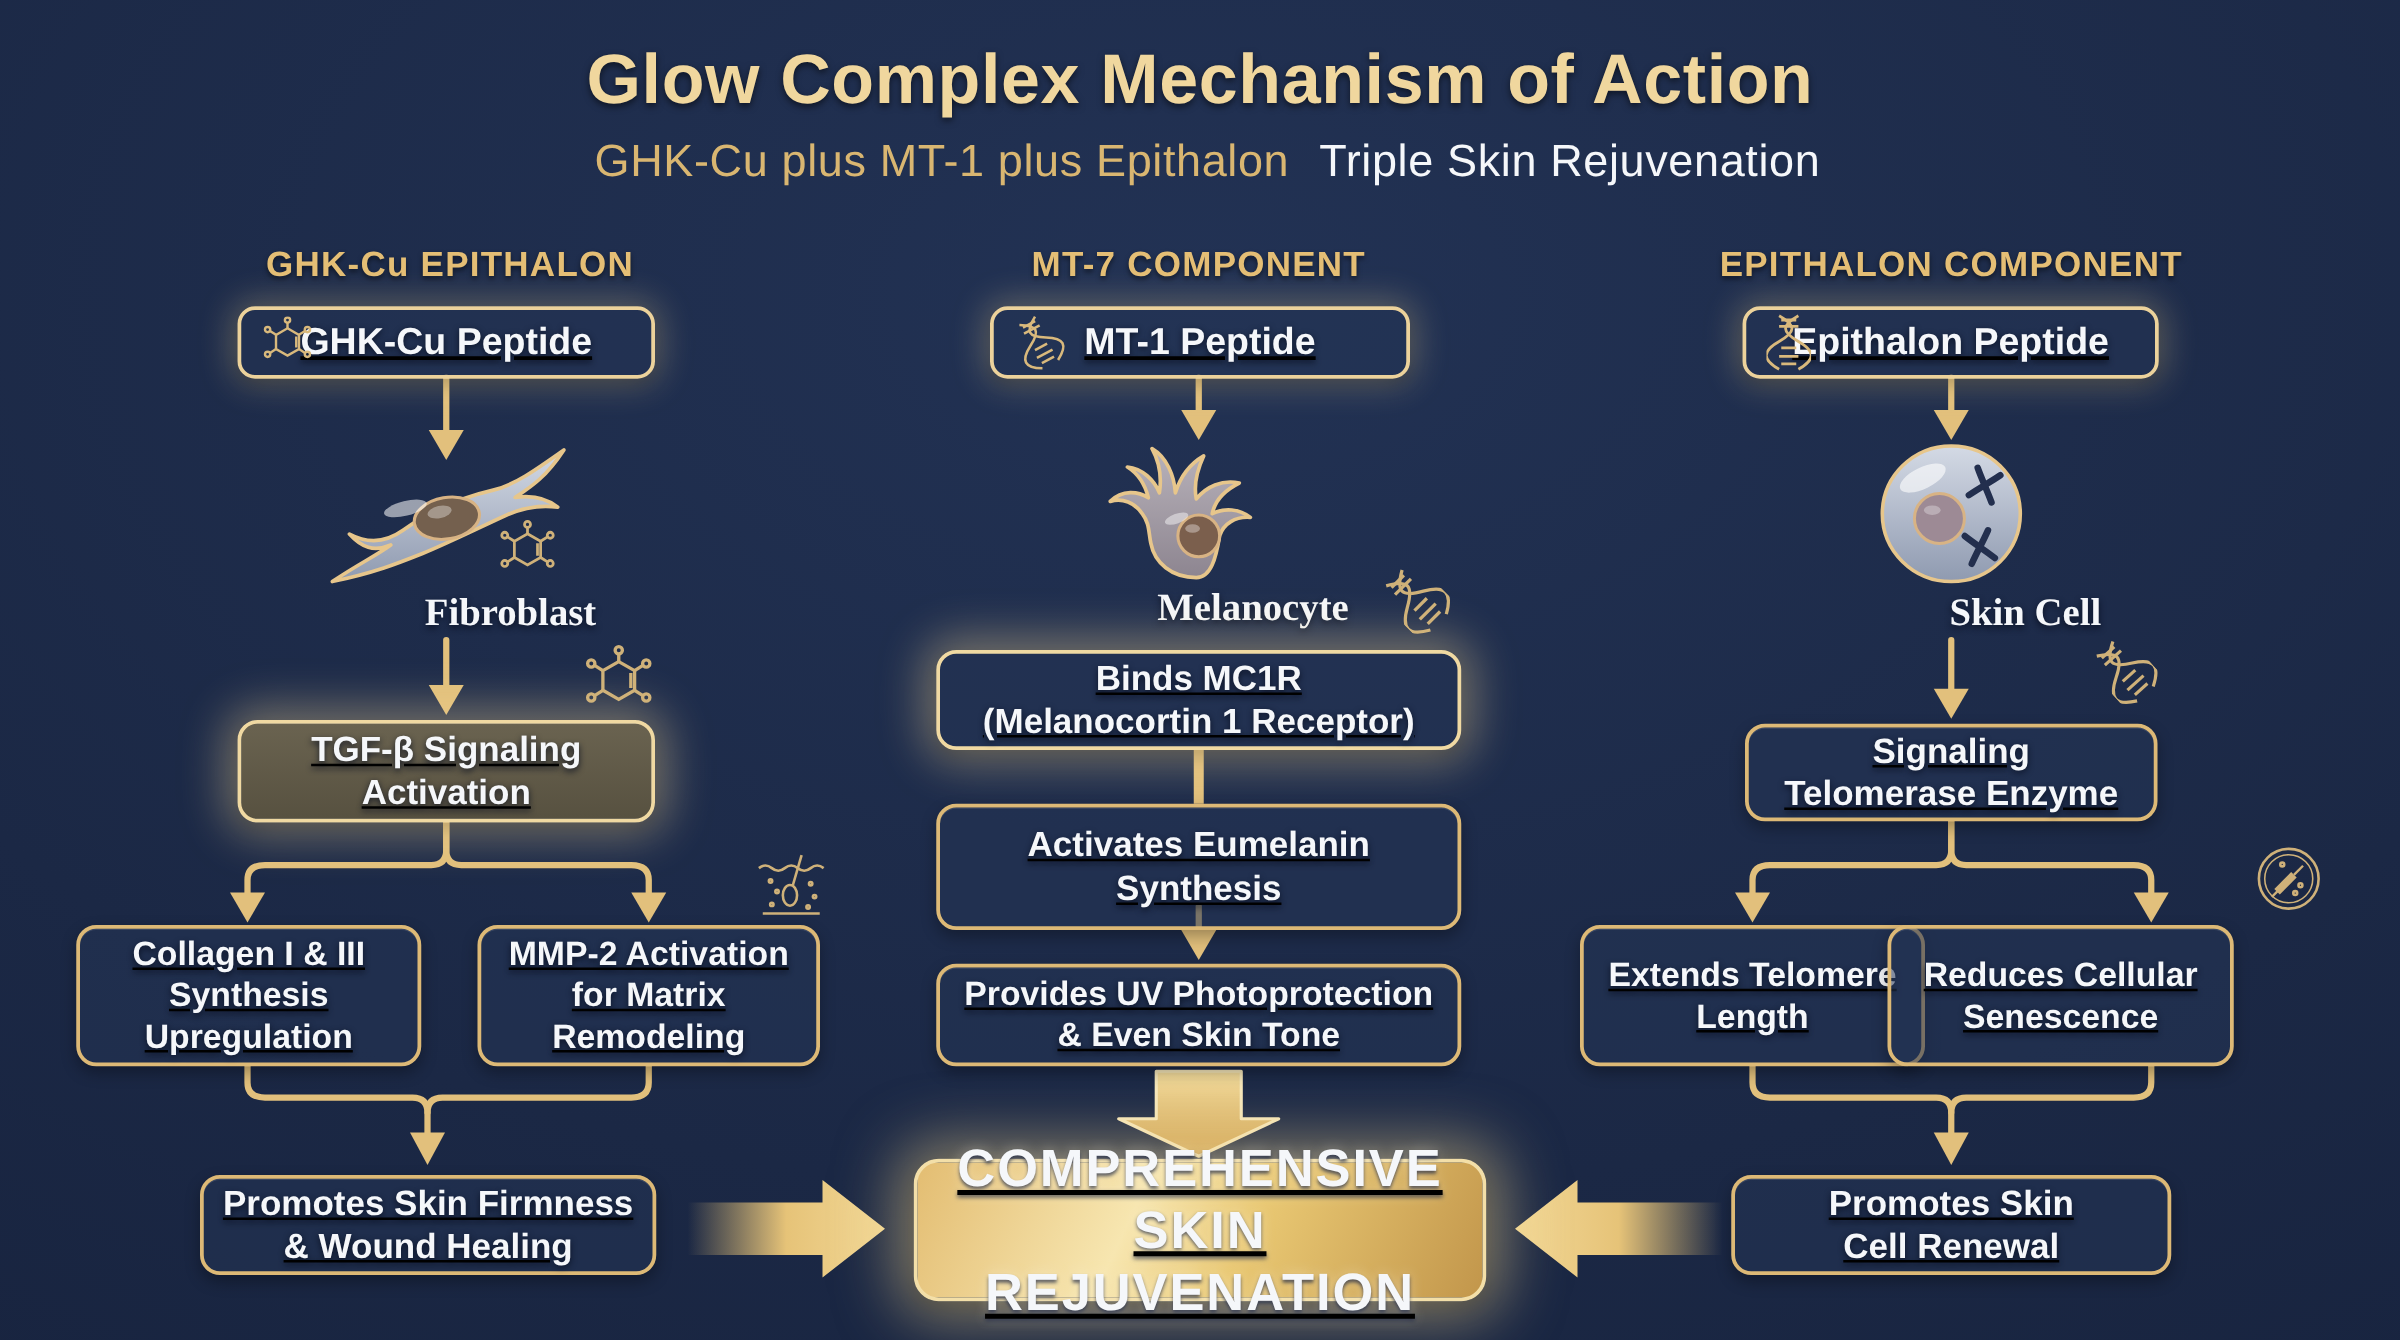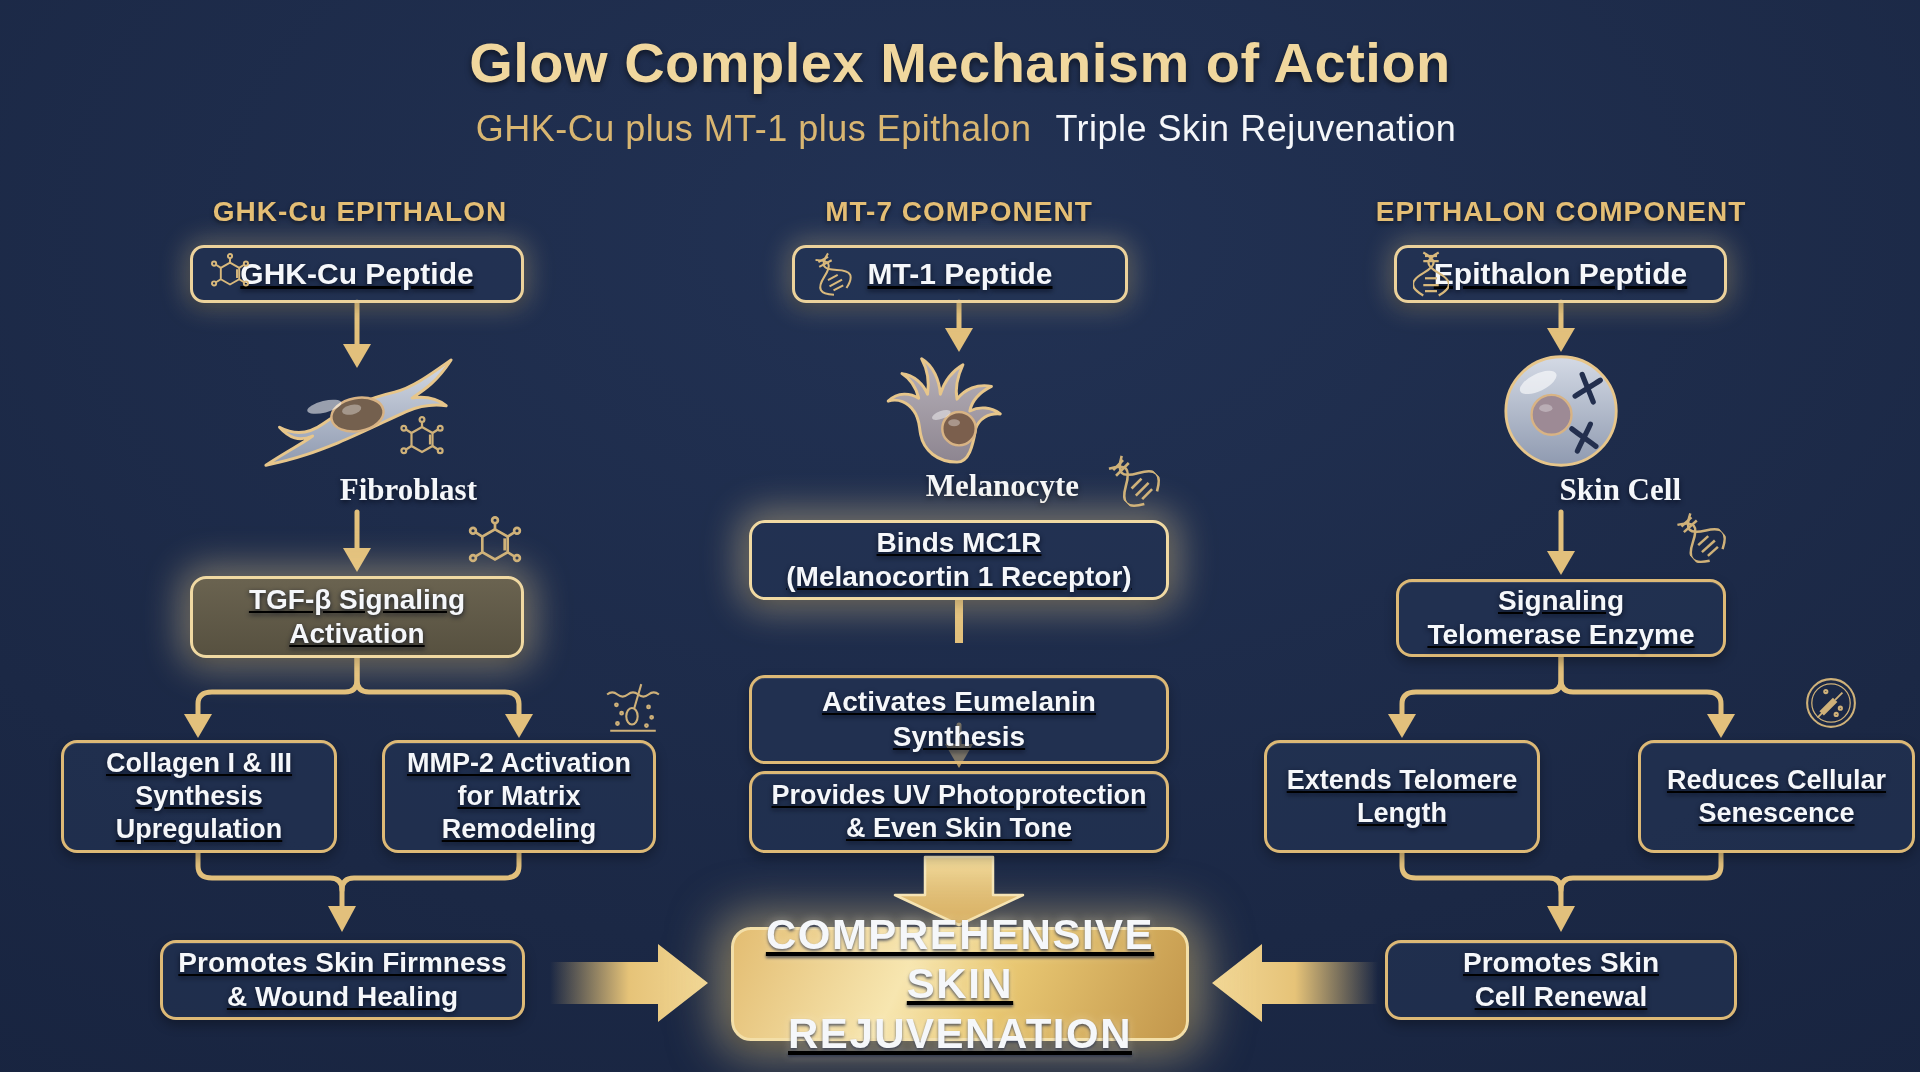--- a/index.html
+++ b/index.html
@@ -283,21 +283,21 @@
 
   <svg class="z2" style="position:absolute;left:880px;top:350px" width="158" height="118">
       <use href="#i-melanocyte"></use>
     </svg>
   <div class="cell-label" style="left:839px;top:468px;width:240px">Melanocyte</div>
 
   <div class="box glow-strong fs28 z2" style="left:749px;top:520px;width:420px;height:80px">
     <span class="box-label">Binds MC1R
 (Melanocortin 1 Receptor)</span>
   </div>
-  <div class="box fs28 z2" style="left:749px;top:675px;width:420px;height:89px">
+  <div class="box fs28 z2" style="left:749px;top:643px;width:420px;height:101px">
     <span class="box-label">Activates Eumelanin
 Synthesis</span>
   </div>
   <div class="box fs27 z2" style="left:749px;top:771px;width:420px;height:82px">
     <span class="box-label">Provides UV Photoprotection
 &amp; Even Skin Tone</span>
   </div>
 
   <div class="box result z2" style="left:731px;top:927px;width:458px;height:114px;border-radius:20px">
     <span class="box-label">COMPREHENSIVE
@@ -318,21 +318,21 @@
 
   <div class="box fs28 z2" style="left:1396px;top:579px;width:330px;height:78px">
     <span class="box-label">Signaling
 Telomerase Enzyme</span>
   </div>
 
   <div class="box fs27 z2" style="left:1264px;top:740px;width:276px;height:113px">
     <span class="box-label">Extends Telomere
 Length</span>
   </div>
-  <div class="box fs27 z2" style="left:1638px;top:740px;width:277px;height:113px">
+  <div class="box fs27 z2" style="left:1510px;top:740px;width:277px;height:113px">
     <span class="box-label">Reduces Cellular
 Senescence</span>
   </div>
 
   <div class="box fs28 z2" style="left:1385px;top:940px;width:352px;height:80px">
     <span class="box-label">Promotes Skin
 Cell Renewal</span>
   </div>
 
   <svg class="float-icon" style="left:398px;top:416px" width="48" height="48">

